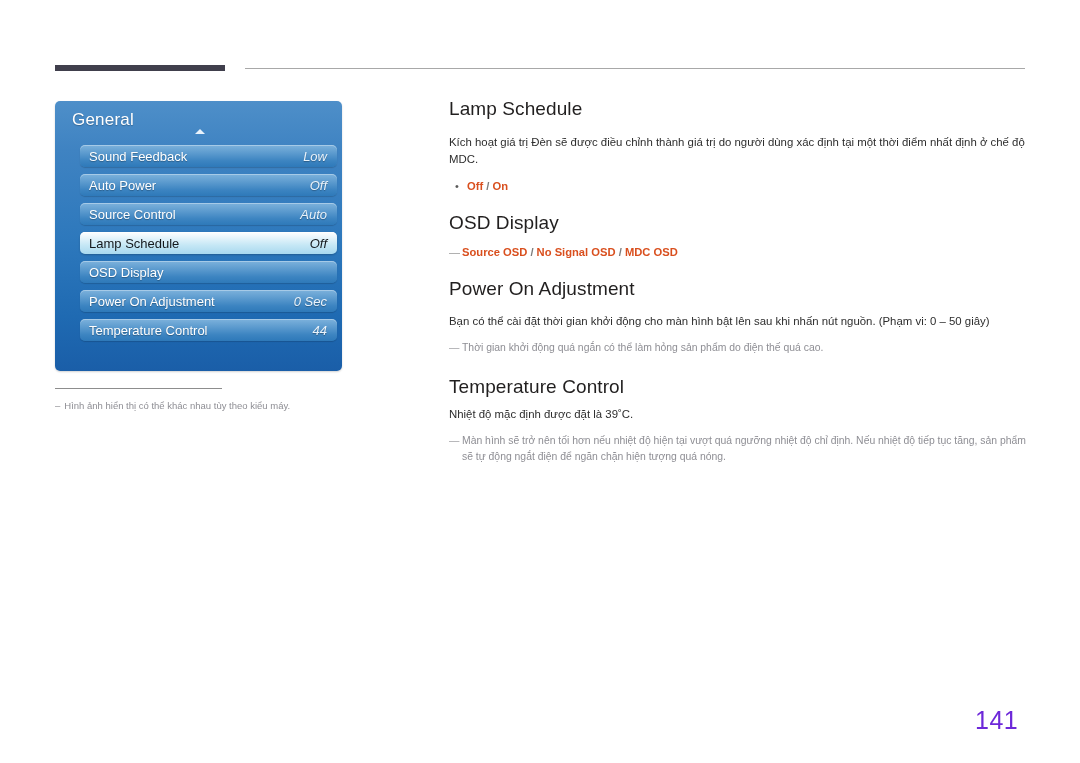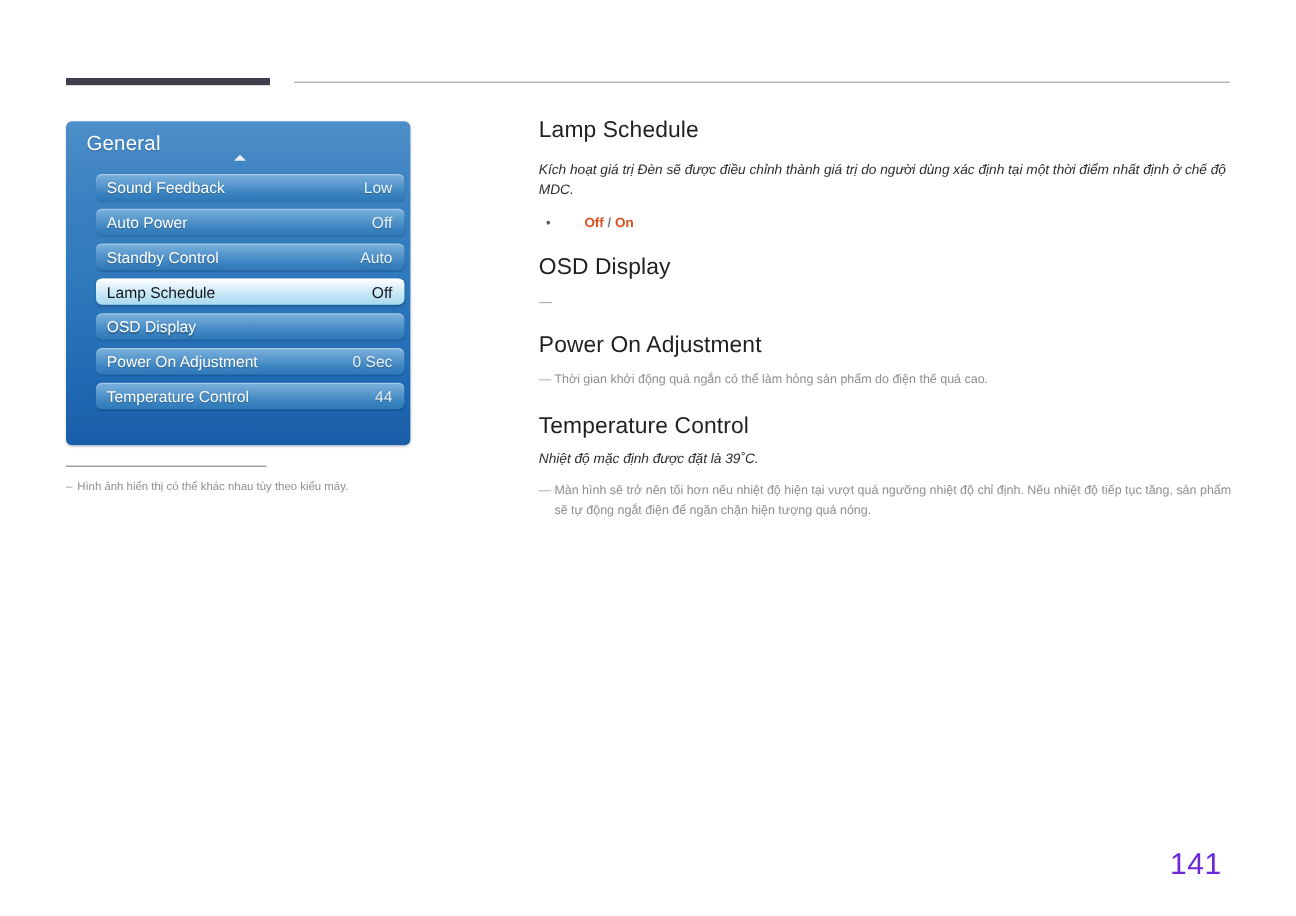--- a/index.html
+++ b/index.html
@@ -101,20 +101,21 @@
     font-size: 13px;
     color: #ffffff;
     text-shadow: 0 1px 1px rgba(0,0,0,0.3);
     line-height: 1;
   }
   .osd-row .val {
     font-size: 13px;
     color: #eaf3fb;
     text-shadow: 0 1px 1px rgba(0,0,0,0.3);
     line-height: 1;
+    font-style: italic;
   }
 
   .osd-row.selected {
     background: linear-gradient(to bottom, #ffffff 0%, #eaf6fc 22%, #c5e7f5 60%, #a9d9ef 100%);
     box-shadow: inset 0 1px 0 rgba(255,255,255,0.9), 0 1px 2px rgba(0,0,0,0.22);
   }
   .osd-row.selected .lbl,
   .osd-row.selected .val {
     color: #14181c;
     text-shadow: none;
@@ -162,21 +163,20 @@
   }
 
   .sec-block { margin-bottom: 20px; }
   .sec-block.tight { margin-bottom: 17px; }
 
   .para {
     font-size: 11.4px;
     color: #2d2d2d;
     line-height: 1.55;
     margin-top: 13px;
-    font-style: italic;
   }
   .para.next { margin-top: 8px; }
 
   .opt-line {
     display: flex;
     align-items: flex-start;
     margin-top: 9px;
     font-size: 11.2px;
     line-height: 1.5;
   }
@@ -187,21 +187,21 @@
     text-align: left;
     padding-left: 6px;
     font-size: 11px;
   }
   .opt-line .marker-dash {
     flex: 0 0 auto;
     width: 13px;
     color: #9a9a9a;
     font-size: 11px;
   }
-  .opt-line .opts { color: #7d7d7d; font-weight: bold; margin-left: 20px; }
+  .opt-line .opts { color: #7d7d7d; font-weight: bold; }
   .opt-line .opts .o { color: #d94f1e; }
 
   .note-line {
     display: flex;
     align-items: flex-start;
     margin-top: 9px;
     font-size: 10.4px;
     color: #8e8e94;
     line-height: 1.5;
   }
@@ -239,21 +239,21 @@
     <div class="osd-rows" id="osd-rows">
         <div class="osd-row">
           <span class="lbl">Sound Feedback</span>
           <span class="val">Low</span>
         </div>
         <div class="osd-row">
           <span class="lbl">Auto Power</span>
           <span class="val">Off</span>
         </div>
         <div class="osd-row">
-          <span class="lbl">Standby Control</span>
+          <span class="lbl">Source Control</span>
           <span class="val">Auto</span>
         </div>
         <div class="osd-row selected">
           <span class="lbl">Lamp Schedule</span>
           <span class="val">Off</span>
         </div>
         <div class="osd-row">
           <span class="lbl">OSD Display</span>
           <span class="val"></span>
         </div>
@@ -282,24 +282,26 @@
         <div class="para">Kích hoạt giá trị Đèn sẽ được điều chỉnh thành giá trị do người dùng xác định tại một thời điểm nhất định ở chế độ MDC.</div>
         <div class="opt-line">
           <span class="marker-dot">•</span>
           <span class="opts"><span class="o">Off</span><span> / </span><span class="o">On</span></span>
         </div>
       </div>
       <div class="sec-block tight">
         <h2 class="sec-title">OSD Display</h2>
         <div class="opt-line">
           <span class="marker-dash">—</span>
+          <span class="opts"><span class="o">Source OSD</span><span> / </span><span class="o">No Signal OSD</span><span> / </span><span class="o">MDC OSD</span></span>
         </div>
       </div>
       <div class="sec-block">
         <h2 class="sec-title">Power On Adjustment</h2>
+        <div class="para">Bạn có thể cài đặt thời gian khởi động cho màn hình bật lên sau khi nhấn nút nguồn. (Phạm vi: 0 – 50 giây)</div>
         <div class="note-line">
           <span class="marker-dash">—</span>
           <span class="ntext">Thời gian khởi động quá ngắn có thể làm hỏng sản phẩm do điện thế quá cao.</span>
         </div>
       </div>
       <div class="sec-block">
         <h2 class="sec-title">Temperature Control</h2>
         <div class="para next">Nhiệt độ mặc định được đặt là 39˚C.</div>
         <div class="note-line">
           <span class="marker-dash">—</span>

